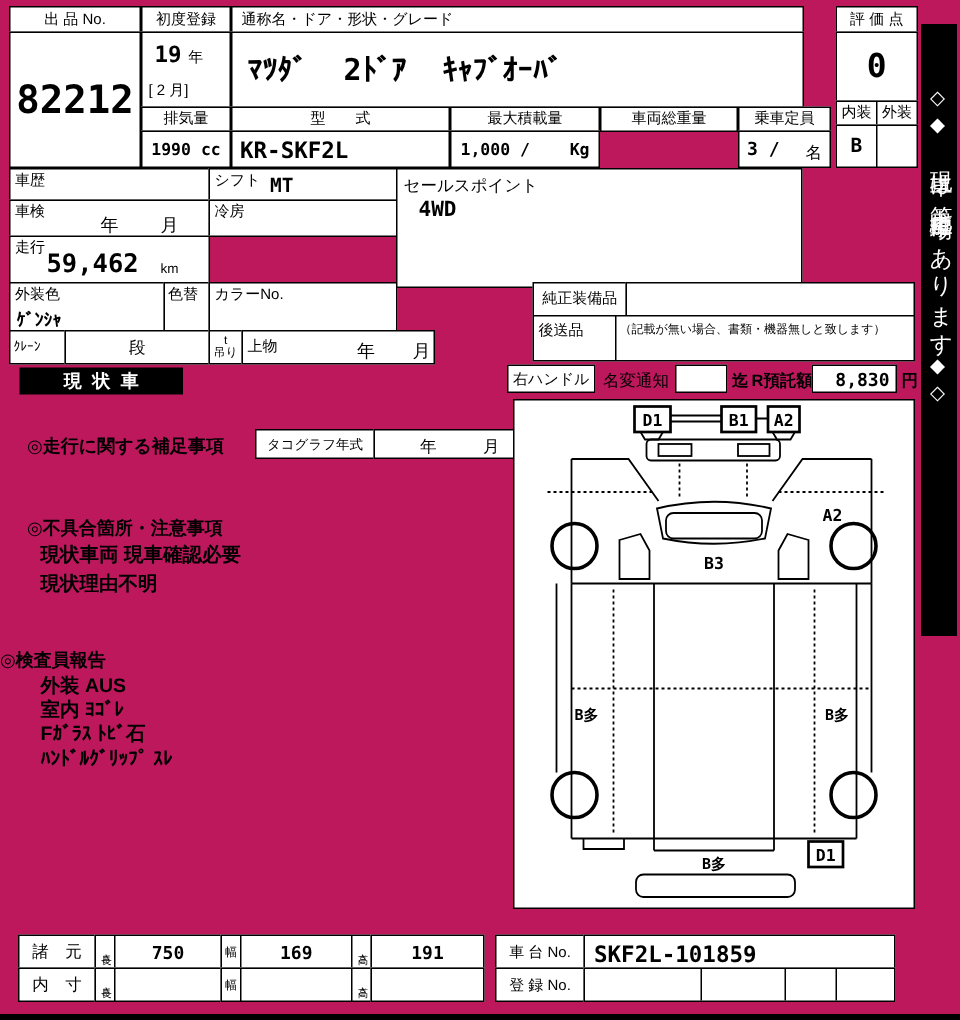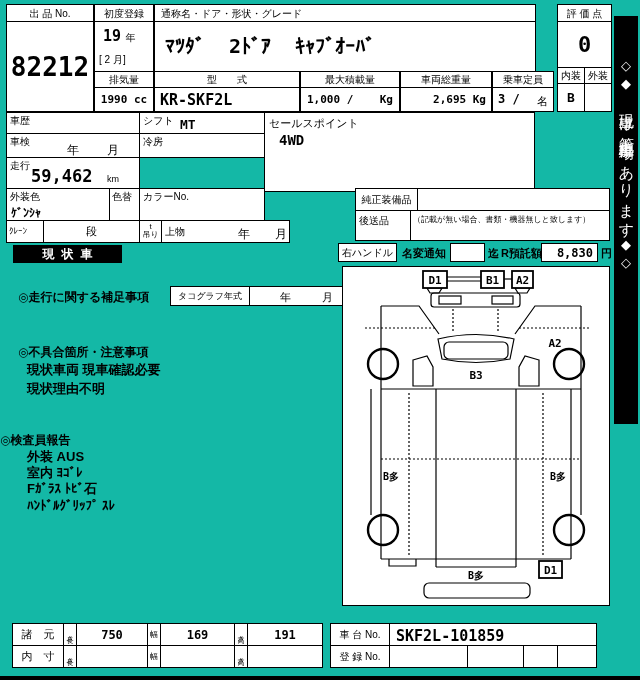--- a/index.html
+++ b/index.html
@@ -1,16 +1,16 @@
 <!DOCTYPE html>
 <html><head>
 <meta charset="utf-8">
 <style>
   html,body{margin:0;padding:0;background:#fff}
-  #sheet{position:relative;width:640px;height:680px;background:#14b8a6;color:#000;
+  #sheet{position:relative;width:640px;height:680px;background:#be185d;color:#000;
          font-family:"Liberation Sans","DejaVu Sans",sans-serif;overflow:hidden}
   .cell{position:absolute;border:1px solid #000;box-sizing:border-box;background:#fff}
   .abs{position:absolute;box-sizing:border-box}
   .ctr{display:flex;align-items:center;justify-content:center}
   .lbl{font-size:10px;line-height:11px}
   .dm{font-family:"DejaVu Sans Mono","Liberation Mono",monospace;font-weight:bold}
   .pre{white-space:pre}
   .badge{position:absolute;background:#000;color:#fff;display:flex;align-items:center;justify-content:center;
          font-size:12px;font-weight:bold}
   .note{font-size:12px;font-weight:bold;white-space:pre}
@@ -49,21 +49,20 @@
   <div class="cell ctr lbl pre" style="left:154px;top:71px;width:146px;height:17px">型　　式</div>
   <div class="cell dm" style="left:154px;top:87px;width:146px;height:25px;font-size:15px;padding:3px 0 0 5px">KR-SKF2L</div>
 
   <div class="cell ctr lbl" style="left:300px;top:71px;width:100px;height:17px">最大積載量</div>
   <div class="cell" style="left:300px;top:87px;width:100px;height:25px">
     <span class="abs dm" style="left:6px;top:5px;font-size:11px">1,000 /</span>
     <span class="abs dm" style="right:6px;top:5px;font-size:11px">Kg</span>
   </div>
 
   <div class="cell ctr lbl" style="left:400px;top:71px;width:92px;height:17px">車両総重量</div>
-  <div class="cell dm" style="left:400px;top:87px;width:92px;height:25px;font-size:11px;text-align:right;padding:5px 5px 0 0">2,695 Kg</div>
 
   <div class="cell ctr lbl" style="left:492px;top:71px;width:62px;height:17px">乗車定員</div>
   <div class="cell" style="left:492px;top:87px;width:62px;height:25px">
     <span class="abs dm" style="left:5px;top:4px;font-size:12px">3 /</span>
     <span class="abs" style="right:5px;top:6px;font-size:11px">名</span>
   </div>
 
   <div class="cell ctr lbl" style="left:557px;top:67px;width:28px;height:17px">内装</div>
   <div class="cell ctr lbl" style="left:584px;top:67px;width:28px;height:17px">外装</div>
   <div class="cell ctr dm" style="left:557px;top:83px;width:28px;height:29px;font-size:13px">B</div>
@@ -128,21 +127,21 @@
   <div class="cell" style="left:355px;top:210px;width:56px;height:31px">
     <span class="abs lbl" style="left:3px;top:4px">後送品</span>
   </div>
   <div class="cell" style="left:410px;top:210px;width:200px;height:31px">
     <span class="abs" style="left:2px;top:3px;font-size:8px;white-space:nowrap">（記載が無い場合、書類・機器無しと致します）</span>
   </div>
 
   <div class="badge" style="left:13px;top:245px;width:102px;height:18px;letter-spacing:7px;padding-left:7px">現状車</div>
 
   <div class="cell ctr" style="left:338px;top:243px;width:59px;height:19px;font-size:10px">右ハンドル</div>
-  <span class="abs" style="left:402px;top:246px;font-size:11px;font-weight:bold">名変通知</span>
+  <span class="abs" style="left:402px;top:246px;font-size:11px;font-weight:normal">名変通知</span>
   <div class="cell" style="left:450px;top:243px;width:35px;height:19px"></div>
   <span class="abs" style="left:488px;top:246px;font-size:11px;font-weight:bold">迄</span>
   <span class="abs" style="left:501px;top:246px;font-size:11px;font-weight:bold">R預託額</span>
   <div class="cell dm" style="left:541px;top:243px;width:57px;height:19px;font-size:12px;text-align:right;padding:2px 4px 0 0">8,830</div>
   <span class="abs" style="left:601px;top:246px;font-size:11px;font-weight:bold">円</span>
 
   <div class="abs note" style="left:18px;top:289px">◎走行に関する補足事項</div>
   <div class="cell ctr" style="left:170px;top:286px;width:80px;height:20px;font-size:9px">タコグラフ年式</div>
   <div class="cell" style="left:249px;top:286px;width:109px;height:20px">
     <span class="abs" style="left:30px;top:3px;font-size:11px">年</span>

